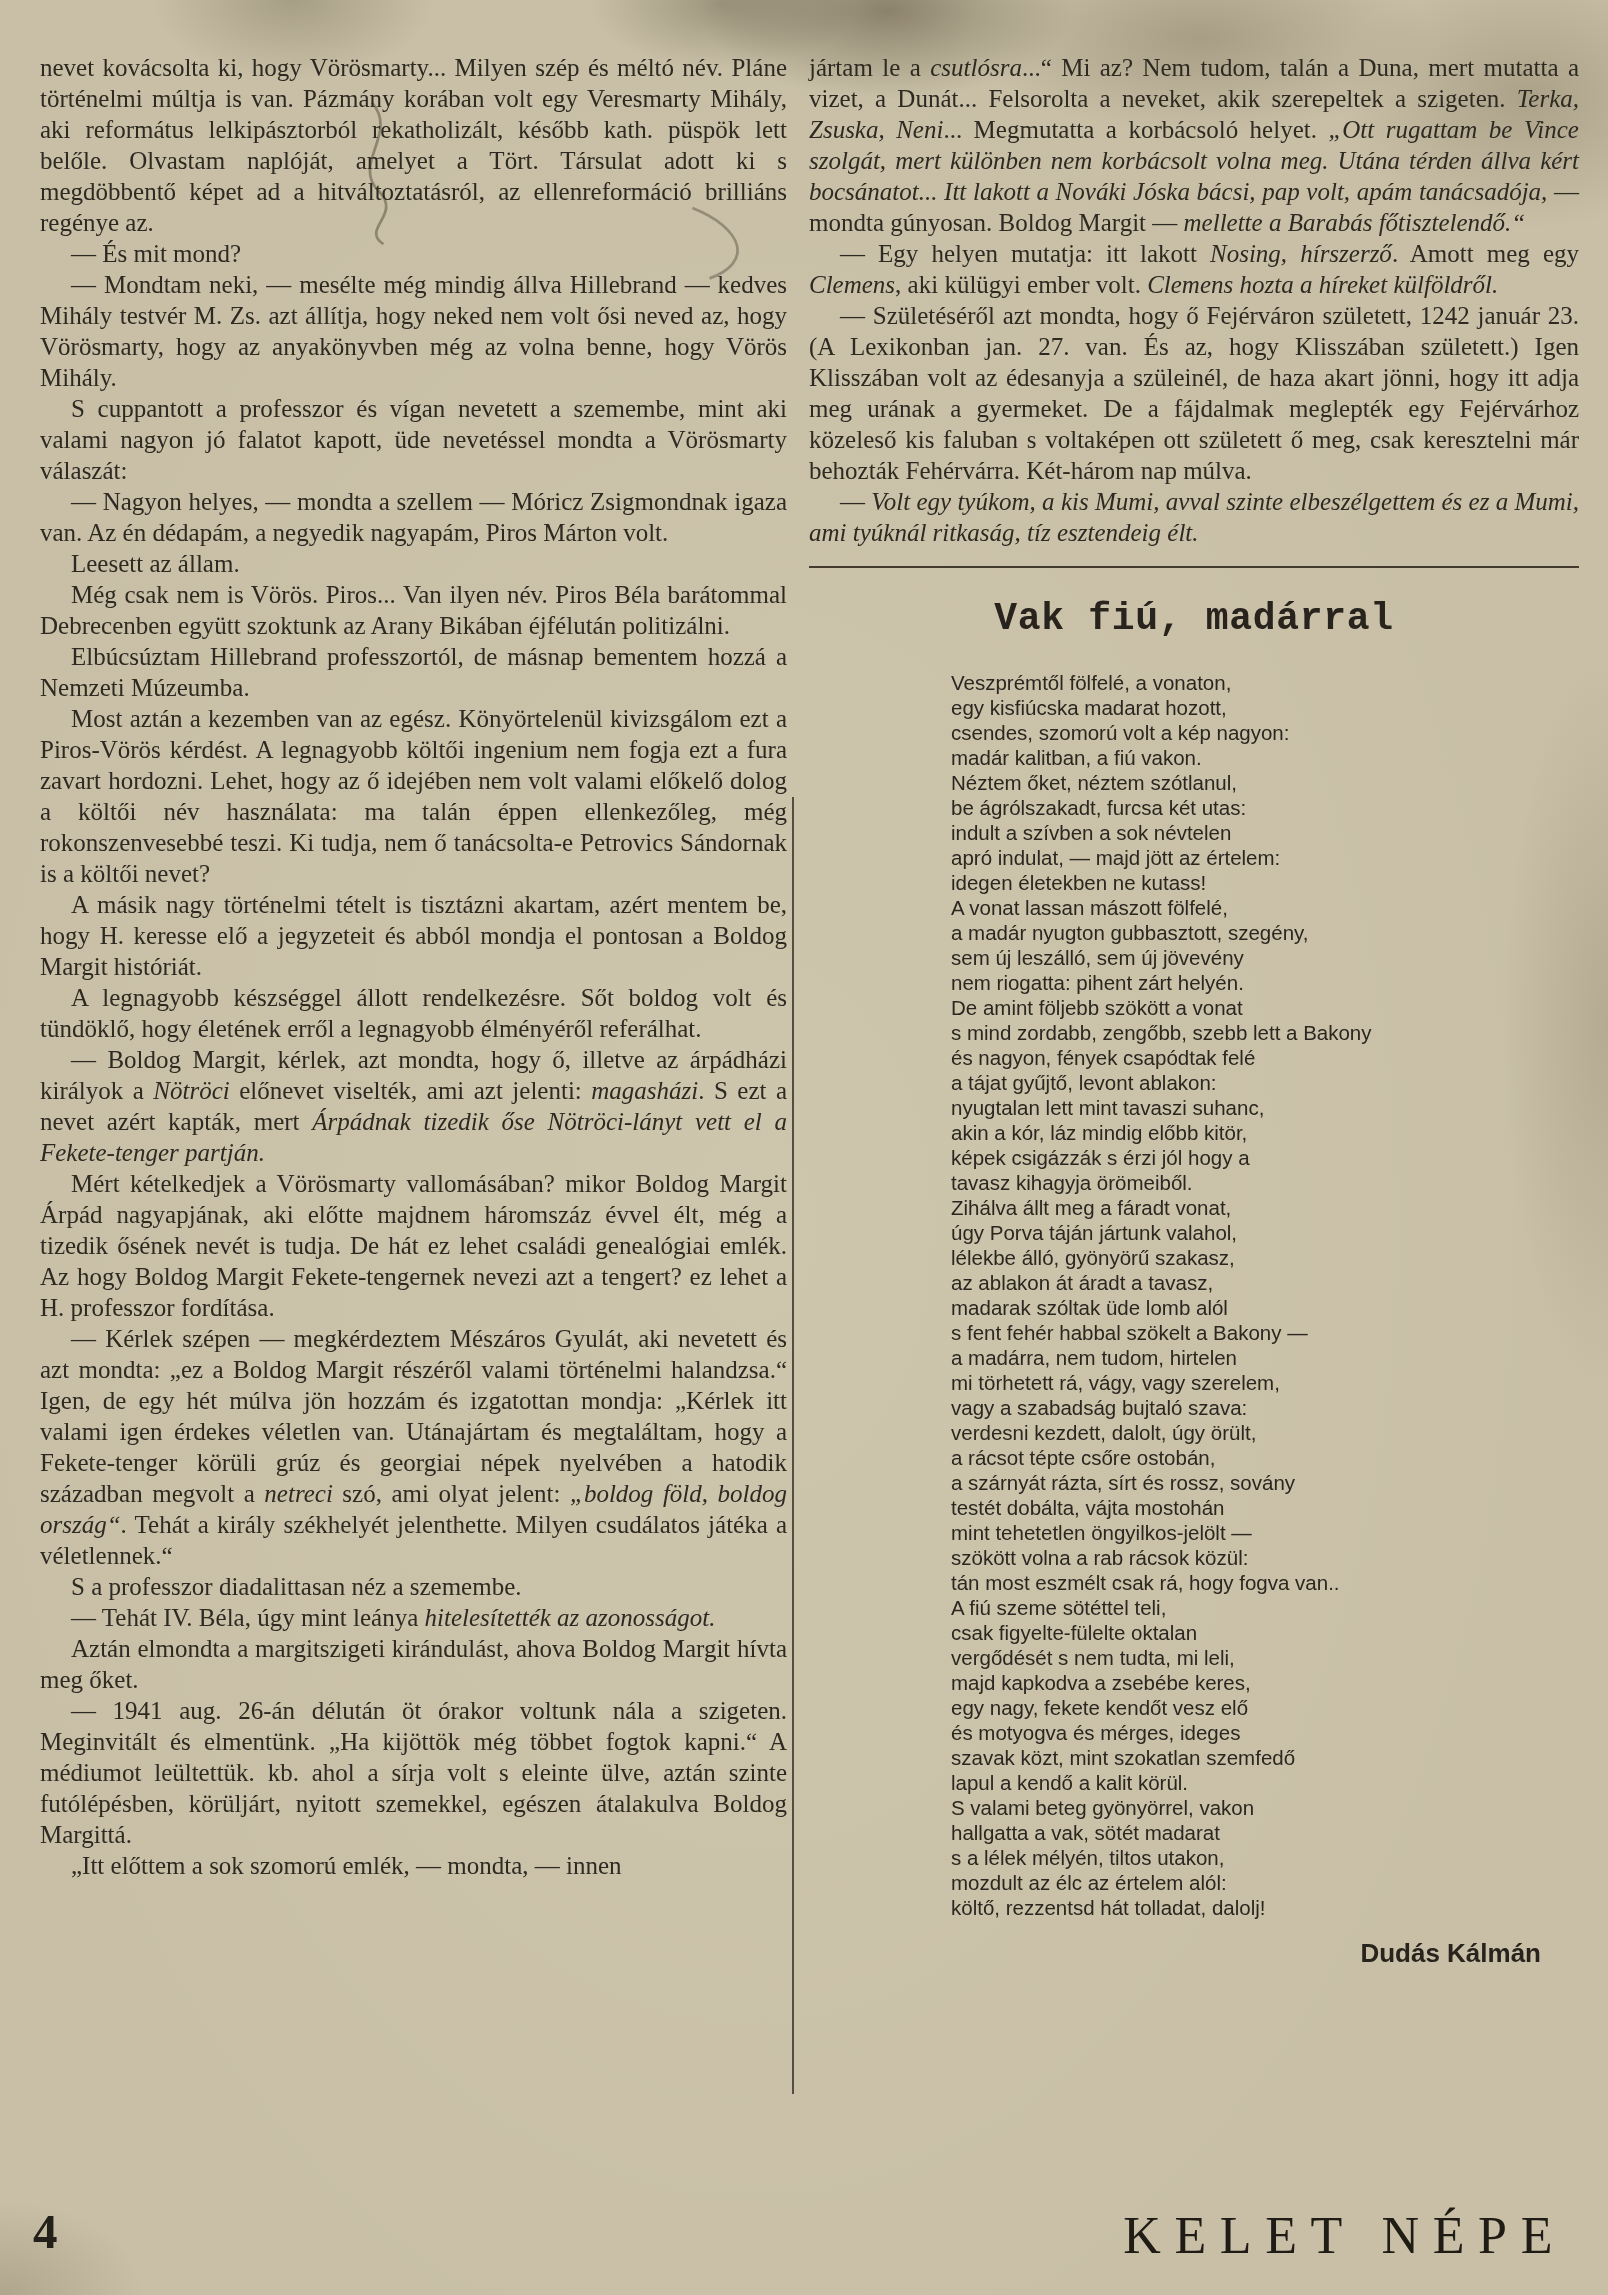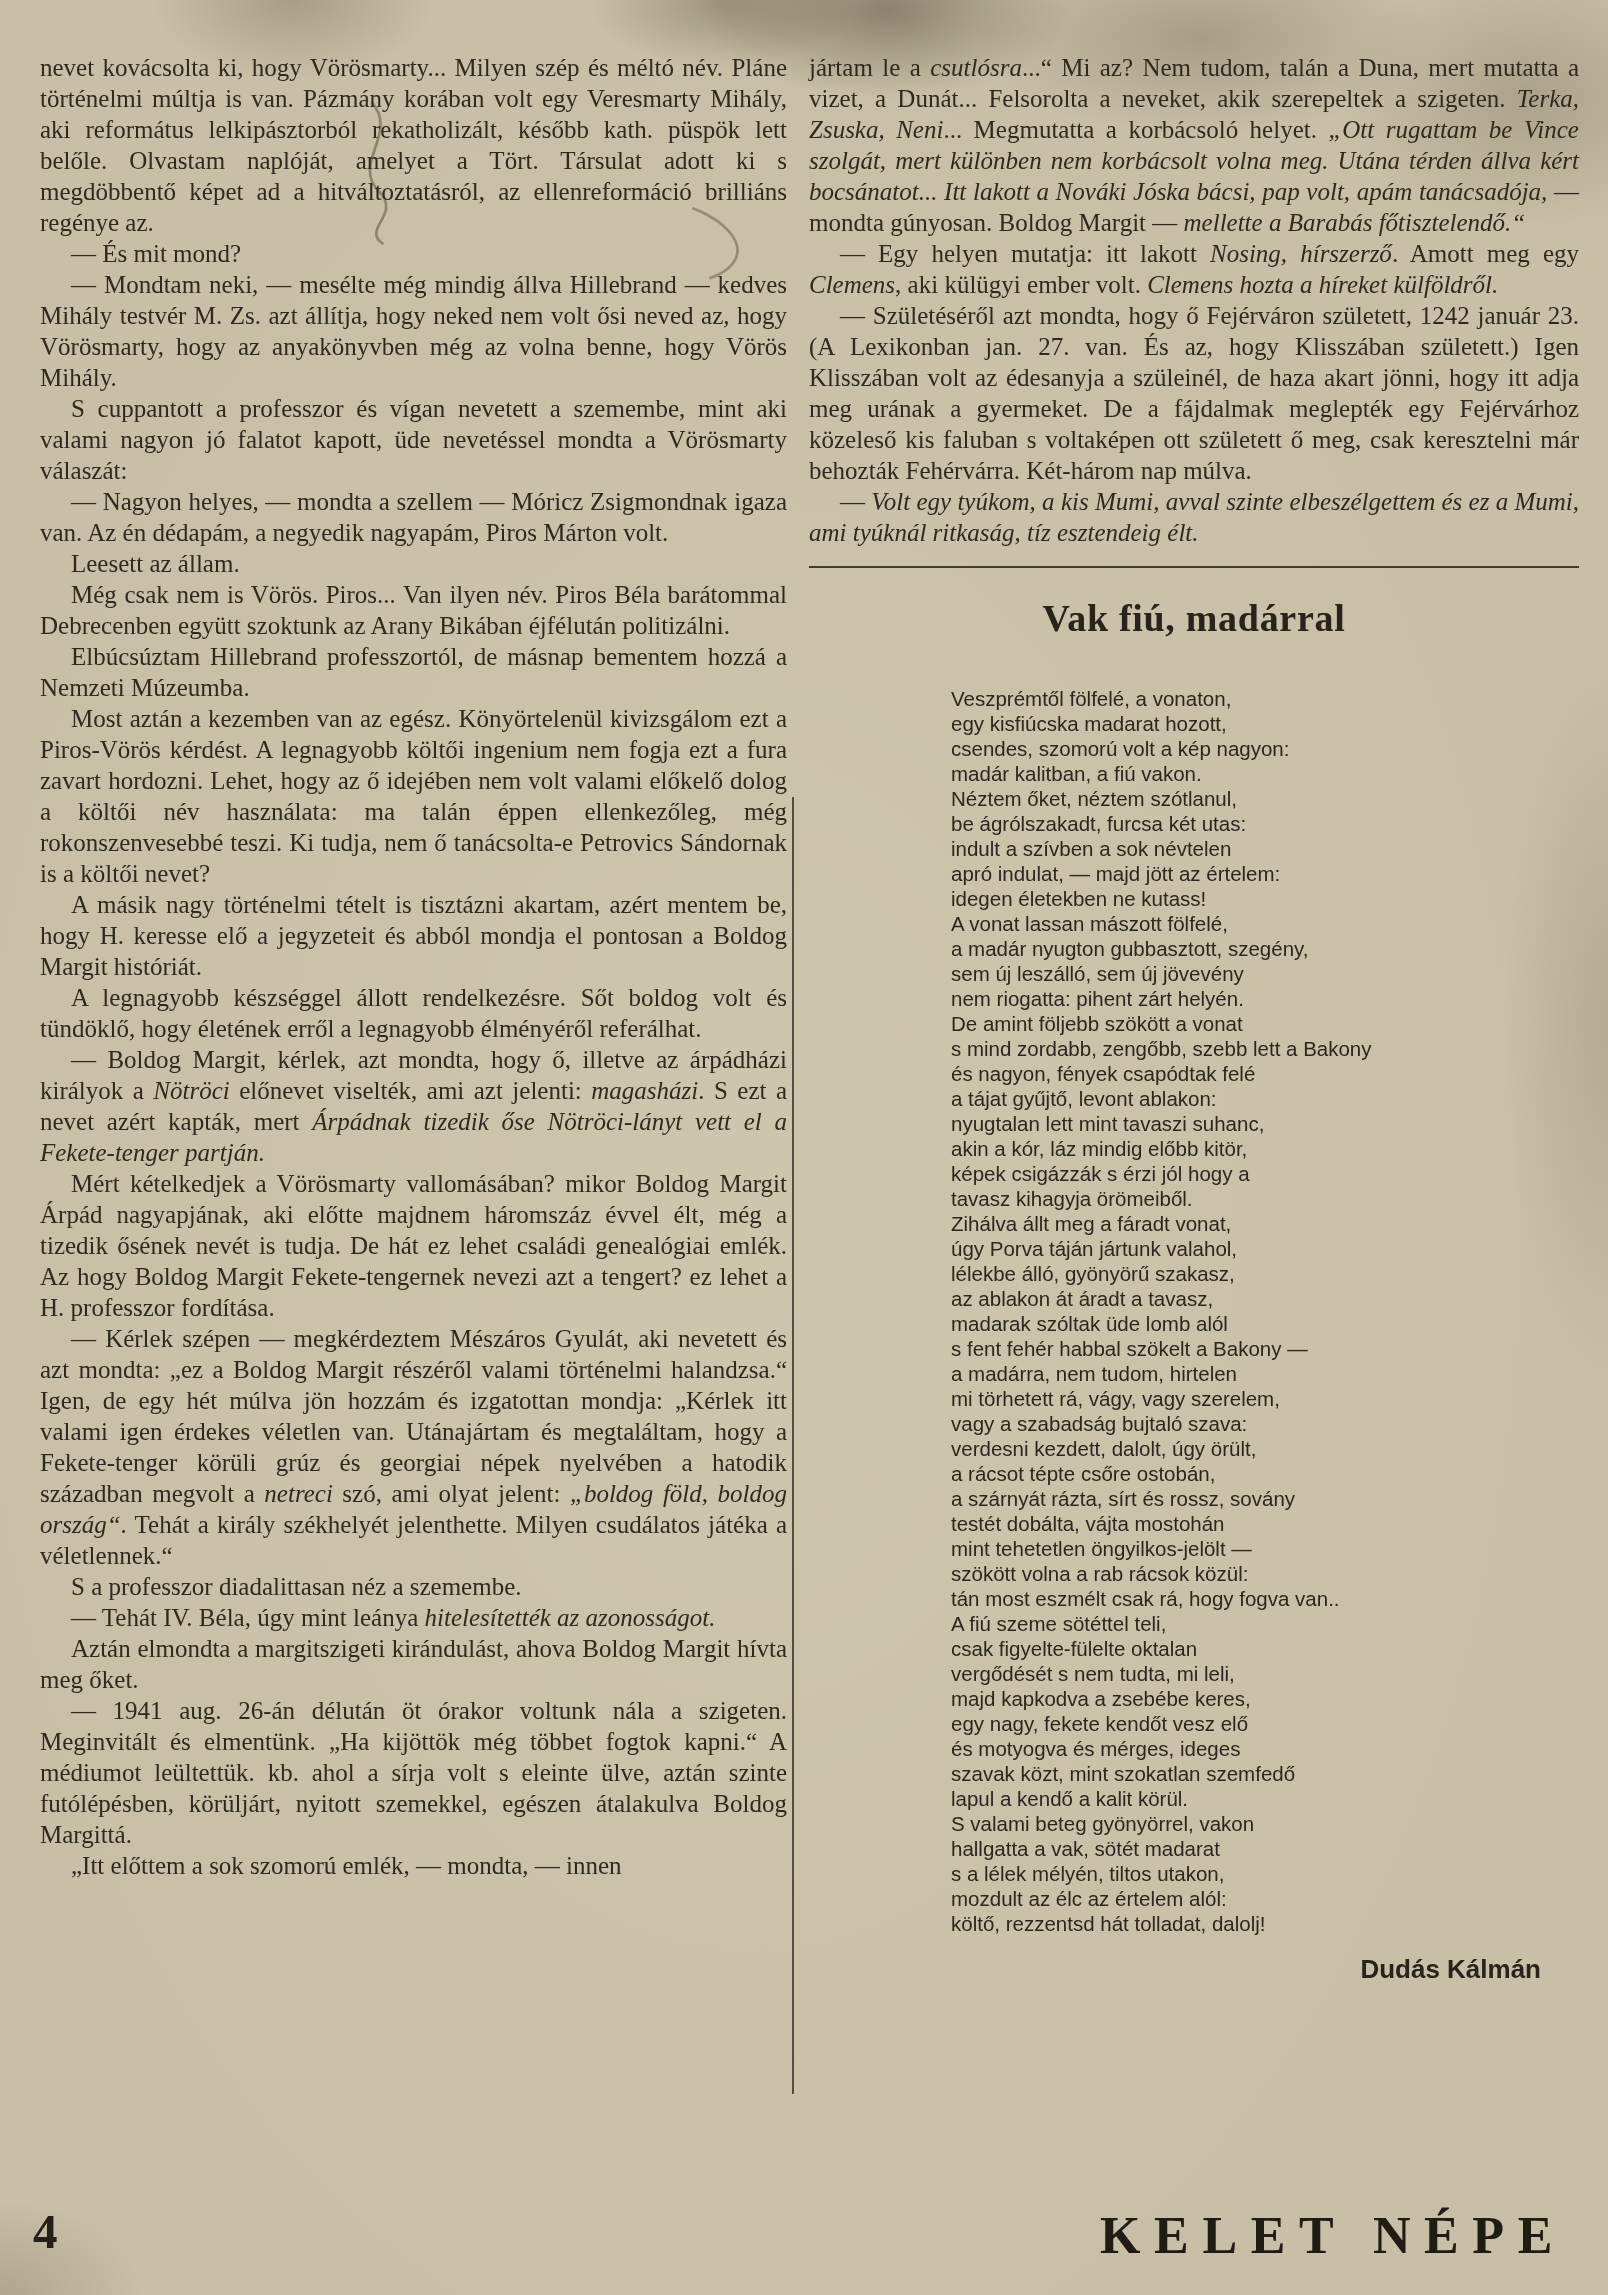--- a/index.html
+++ b/index.html
@@ -29,23 +29,23 @@
   .col-left{width:747px;}
   .col-right{width:770px;}
   .col p{margin:0;text-indent:31px;}
   .col-left > p:first-child,
   .prose > p:first-child{text-indent:0;}
   .col em{font-style:italic;}
 
   .poem-section{margin-top:18px;}
   .poem-rule{border:none;border-top:2px solid #413a2d;margin:0 0 0 0;width:100%;height:0;}
   .poem-title{
-    font-family:Liberation Serif, serif;
+    font-family:Liberation Mono, monospace;
     font-weight:700;font-size:38px;line-height:41px;
-    text-align:center;margin:30px 0 47px 0;color:#28241d;
+    text-align:center;margin:30px 0 31px 0;color:#28241d;
     letter-spacing:0.7px;
   }
   .poem-body{
     font-family:"Liberation Sans","DejaVu Sans",sans-serif;
     font-size:20.5px;line-height:25px;font-weight:400;
     padding-left:142px;text-align:left;color:#2b2720;
   }
   .poem-body .line{white-space:nowrap;}
   .poem-author{
     font-family:"Liberation Sans","DejaVu Sans",sans-serif;
@@ -55,21 +55,21 @@
   .vertical-rule{
     position:absolute;left:792px;top:797px;
     width:2px;height:1297px;background:rgba(55,48,37,0.8);
   }
   .page-number{
     position:absolute;left:33px;bottom:35px;
     font-size:49px;font-weight:700;color:#23201a;
   }
   .masthead{
     position:absolute;right:42px;bottom:30px;
-    font-size:52px;font-weight:700;letter-spacing:13.6px;
+    font-size:52px;font-weight:400;letter-spacing:13.6px;
     color:#1f1b15;white-space:nowrap;
   }
   .pen-marks{position:absolute;left:0;top:0;pointer-events:none;}
 </style>
 </head>
 <body>
 
 <div class="page">
 
   <svg class="pen-marks" width="1608" height="2295" viewBox="0 0 2357 3364">

